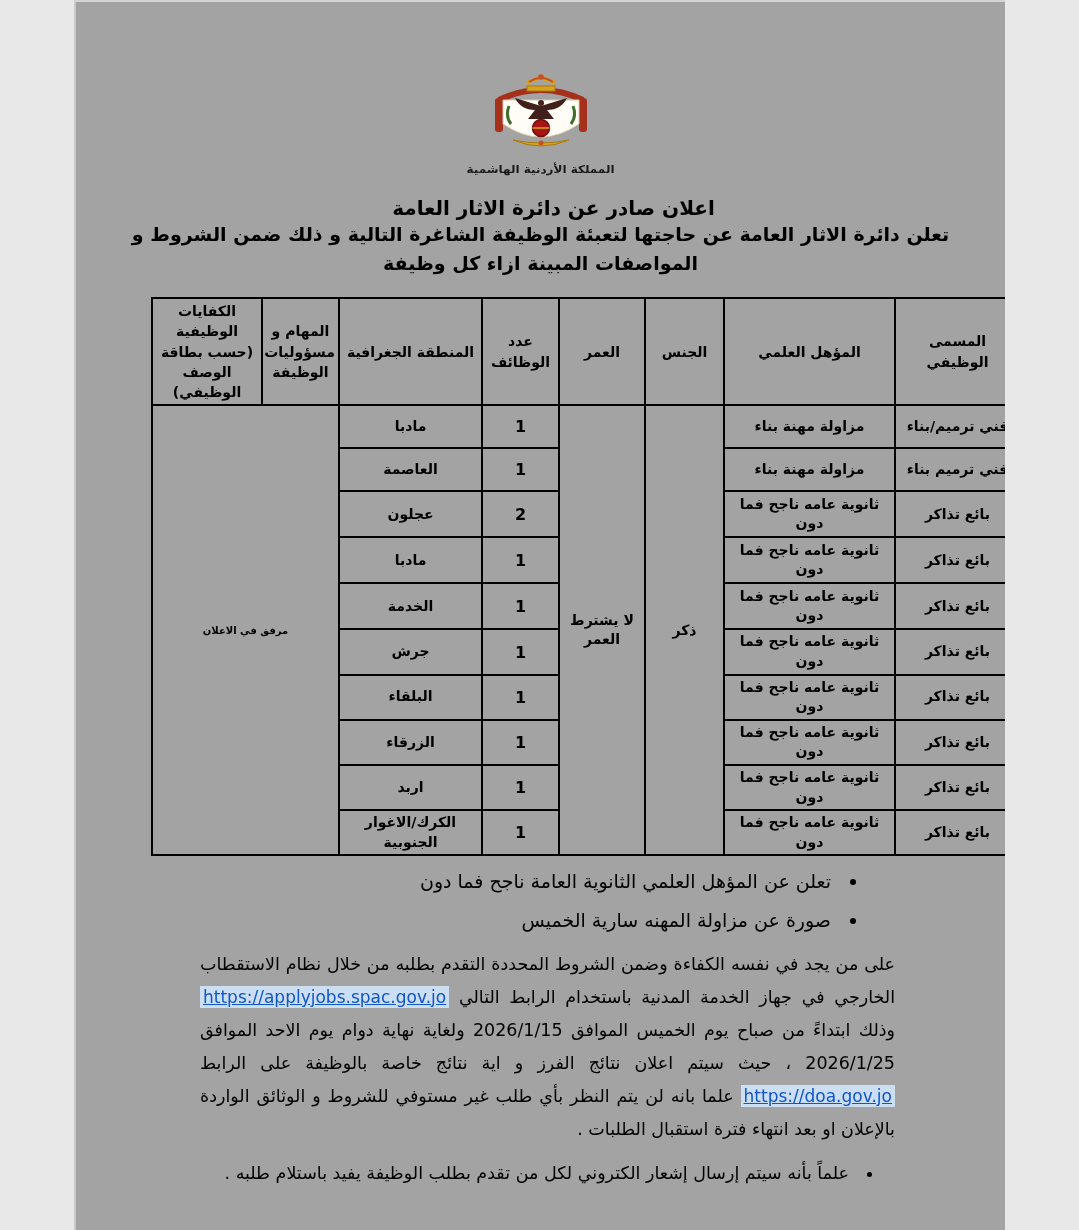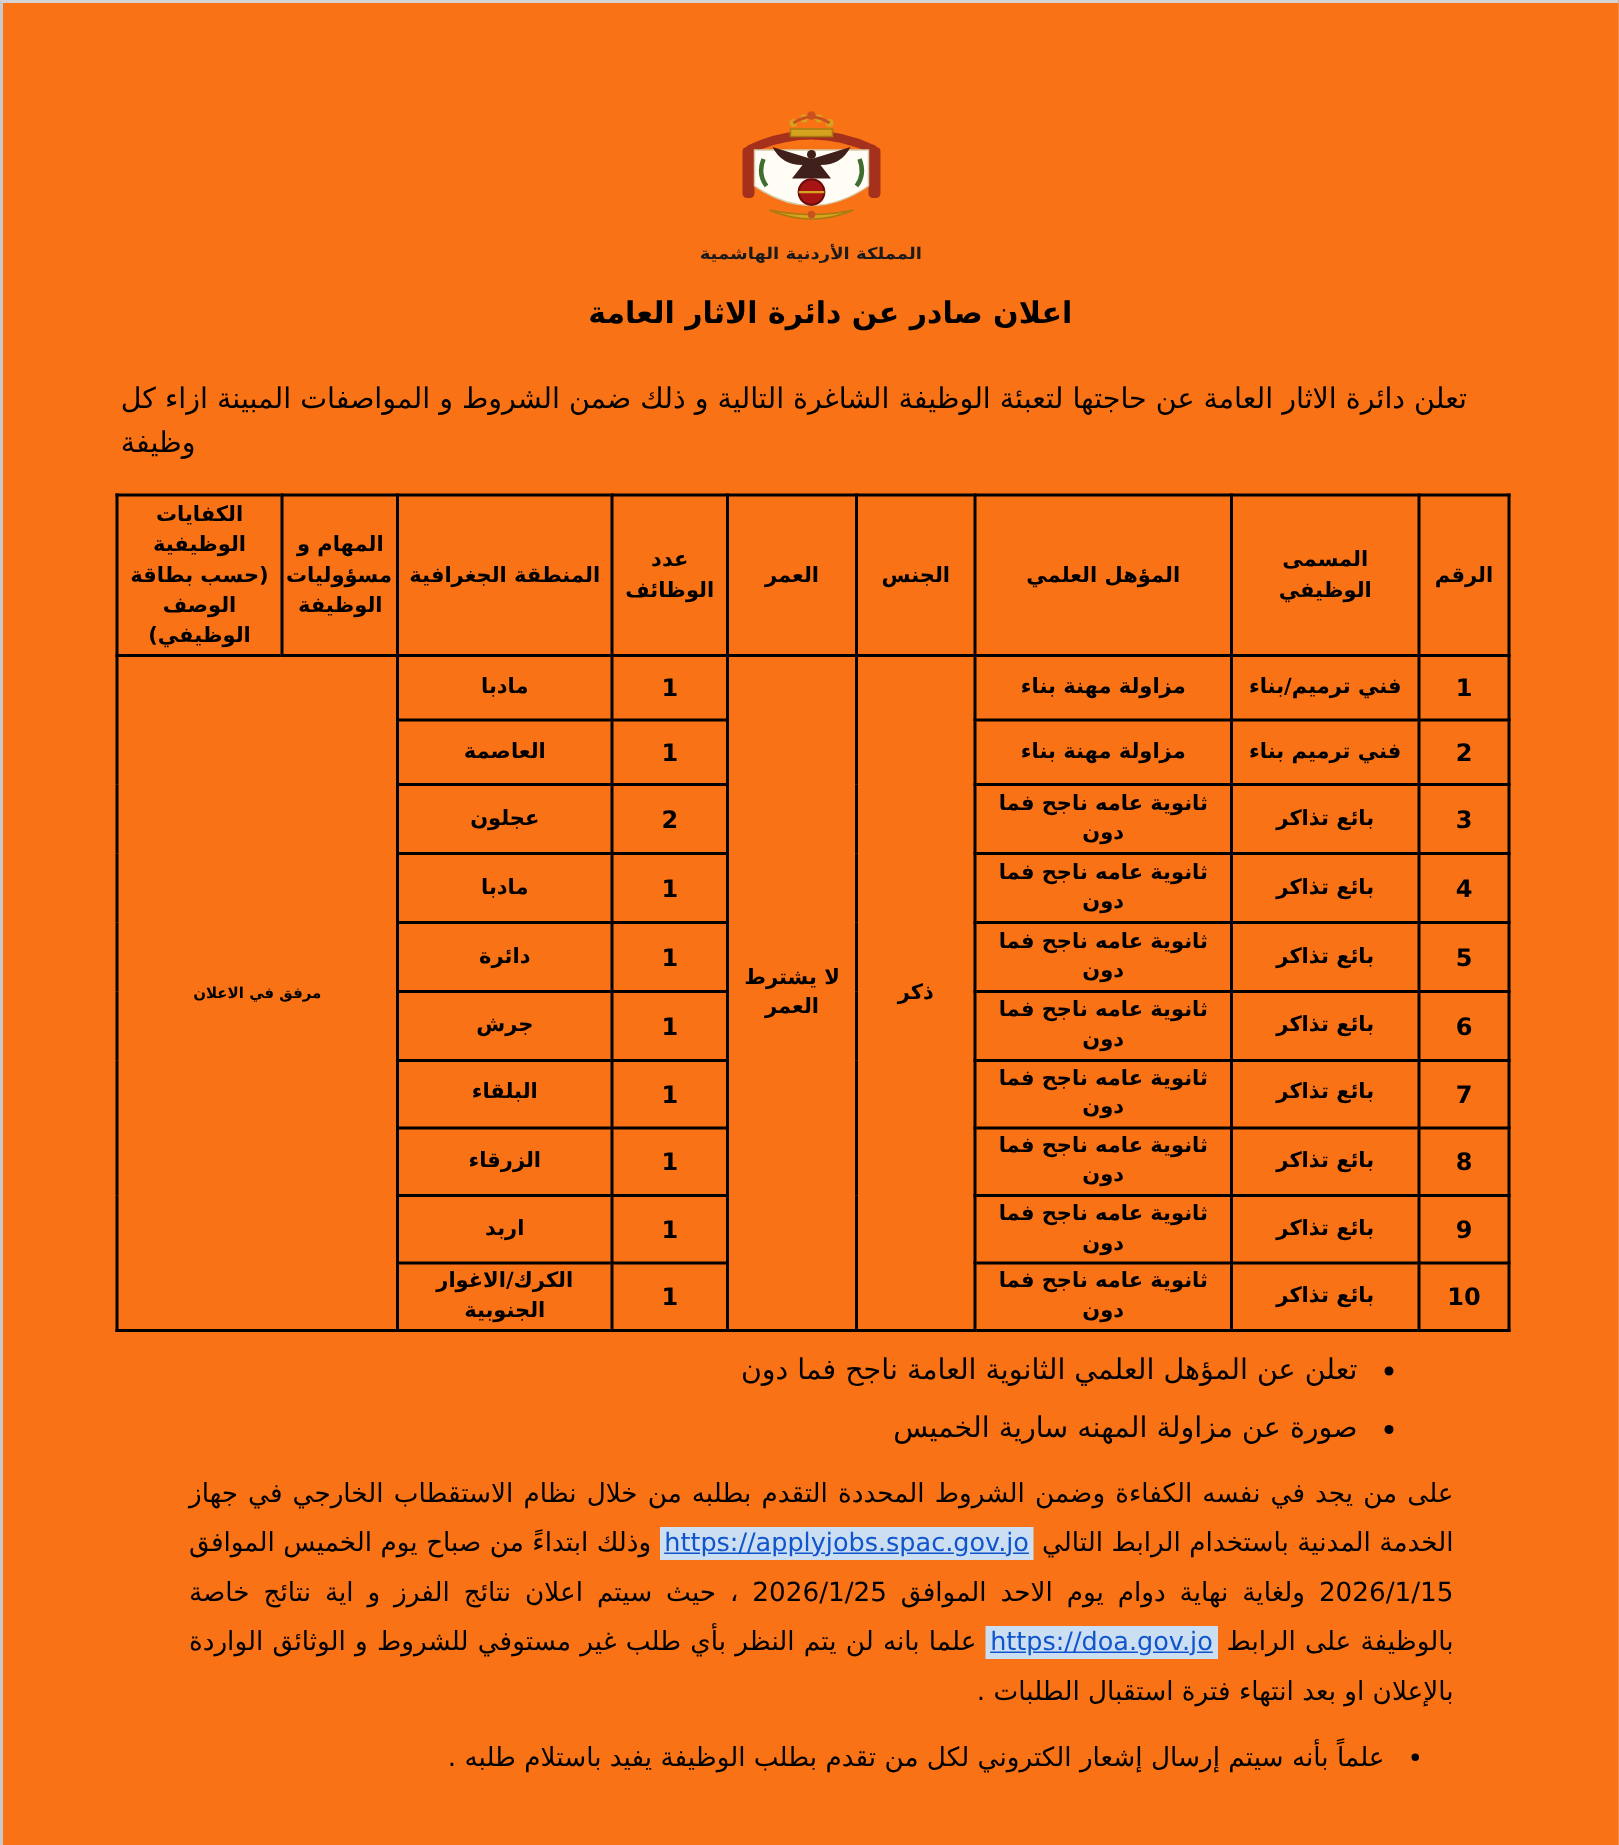--- a/index.html
+++ b/index.html
@@ -1,32 +1,32 @@
 <!DOCTYPE html>
 <html lang="ar"><head>
 <meta charset="utf-8">
 <style>
   * { margin:0; padding:0; box-sizing:border-box; }
   body { background:#e8e8e8; font-family:"DejaVu Sans", sans-serif; }
   .page {
-    position:relative; width:1079px; height:1230px; margin:0 auto;
-    background:#f97316; overflow:hidden; color:#000;
+    position:relative; width:931px; height:1230px; margin:0 auto;
+    background:#a3a3a3; overflow:hidden; color:#000;
     border-left:2px solid #c9c9c9; border-top:2px solid #d4d4d4;
   }
   
   .logo-wrap { text-align:center; padding-top:70px; }
   .kingdom-name {
     font-size:12px; font-weight:bold; color:#1a1a1a; margin-top:2px;
     letter-spacing:0px; transform:scaleY(0.9); direction:rtl;
   }
   .doc-title {
     text-align:center; font-size:20px; font-weight:bold; margin-top:20px; direction:rtl;padding-left:26px;
   }
   .doc-subtitle {
-    text-align:left; font-size:19px; font-weight:normal; margin:32px auto 0 auto;
+    text-align:center; font-size:19px; font-weight:bold; margin:0 auto 0 auto;
     width:920px; line-height:1.5; direction:rtl;
   }
   
   table.jobs {
     border-collapse:collapse; table-layout:fixed;
     margin:20px 0 0 75px; width:930px; direction:rtl;
   }
   table.jobs td, table.jobs th {
     border:2px solid #000; text-align:center; vertical-align:middle;
     font-weight:bold; padding:2px 3px; overflow:hidden;
@@ -150,21 +150,21 @@
       <td class="txt">بائع تذاكر</td>
       <td class="txt">ثانوية عامه ناجح فما دون</td>
       <td class="num">1</td>
       <td class="txt">مادبا</td>
     </tr>
     <tr class="r5">
       <td class="num">5</td>
       <td class="txt">بائع تذاكر</td>
       <td class="txt">ثانوية عامه ناجح فما دون</td>
       <td class="num">1</td>
-      <td class="txt">دائرة</td>
+      <td class="txt">الخدمة</td>
     </tr>
     <tr class="r6">
       <td class="num">6</td>
       <td class="txt">بائع تذاكر</td>
       <td class="txt">ثانوية عامه ناجح فما دون</td>
       <td class="num">1</td>
       <td class="txt">جرش</td>
     </tr>
     <tr class="r7">
       <td class="num">7</td>

